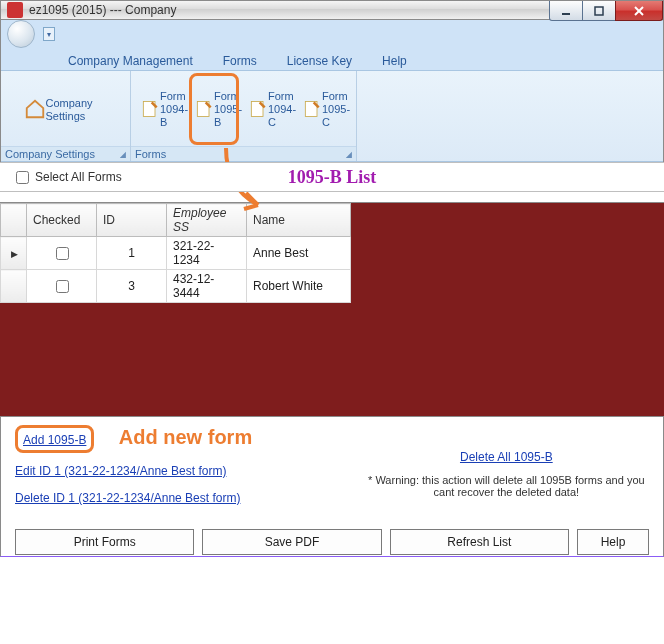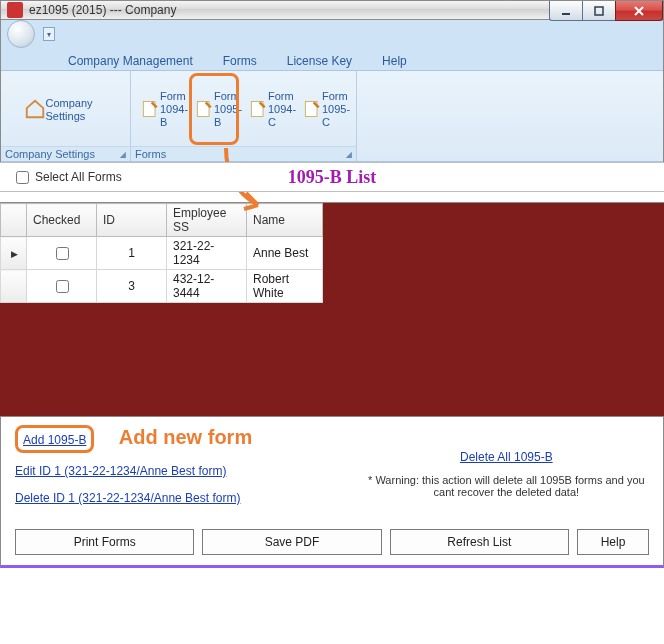--- a/index.html
+++ b/index.html
@@ -148,22 +148,22 @@
   }
   .rowhead {
     width: 26px; background: linear-gradient(to bottom,#fdfdfd,#ececec);
     border: 1px solid #bcbcbc;
   }
   .grid tr.sel .rowhead::before { content: "▶"; font-size: 9px; color:#333; margin-left:4px;}
   .cell-chk { text-align:center; }
 
   
   .bottom {
-    background:#fff; padding: 8px 14px 10px;
-    border-left:1px solid #8a8a8a; border-right:1px solid #8a8a8a; border-bottom:3px solid #8b5cf6;
+    background:#fff; padding: 8px 14px 1px;
+    border-left:1px solid #8a8a8a; border-right:1px solid #8a8a8a; border-bottom:1px solid #8b5cf6;
   }
   .linkrow { display:flex; align-items:flex-start; }
   .leftlinks { flex: 0 0 55%; }
   .rightlinks { flex: 1; text-align:center; }
   a.lnk { color:#1a3fb5; font-size:12px; text-decoration: underline; display:inline-block; margin-bottom:10px; }
   .warn { font-size:11px; color:#333; text-align:center; }
   .ann { font-size:20px; color:#ed7d31; font-weight:600; margin-left: 20px; }
   .hl-inline {
     border:3px solid #ed7d31; border-radius:8px; padding:2px 5px; display:inline-block;
   }
@@ -307,22 +307,22 @@
 </div>
 <div class="gap"></div>
 
 <div class="grid-wrap">
   <table class="grid">
     <tbody>
         <tr>
       <th class="rowhead"></th>
       <th style="width:70px;">Checked</th>
       <th style="width:70px;">ID</th>
-      <th style="width:80px;">Employee SS</th>
-      <th style="width:76px;">Name</th>
+      <th style="width:80px;font-style:italic;">Employee SS</th>
+      <th style="width:104px;">Name</th>
     </tr>
     <tr class="sel">
       <td class="rowhead"></td>
       <td class="cell-chk"><input type="checkbox" style=""></td>
       <td style="text-align:center;">1</td>
       <td>321-22-1234</td>
       <td>Anne Best</td>
     </tr>
     <tr>
       <td class="rowhead"></td>

